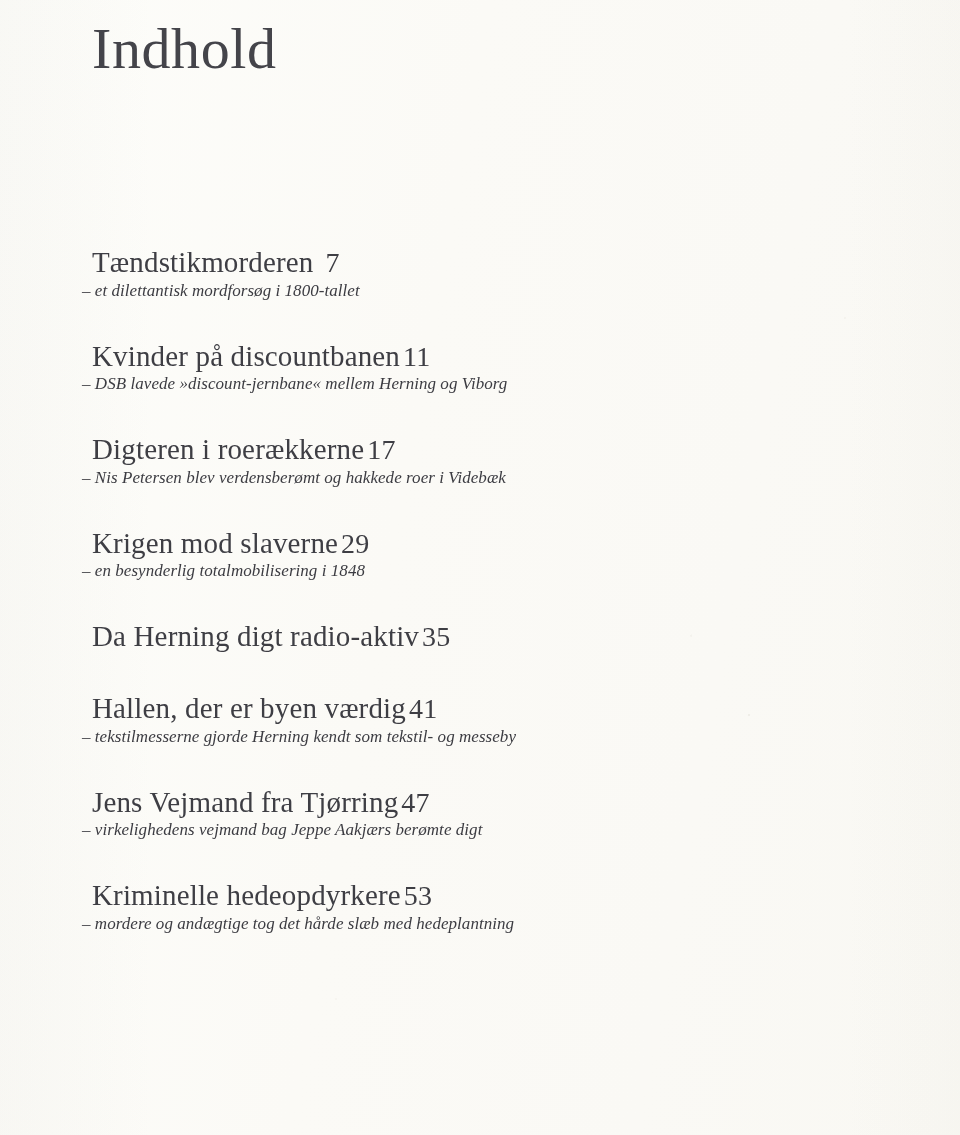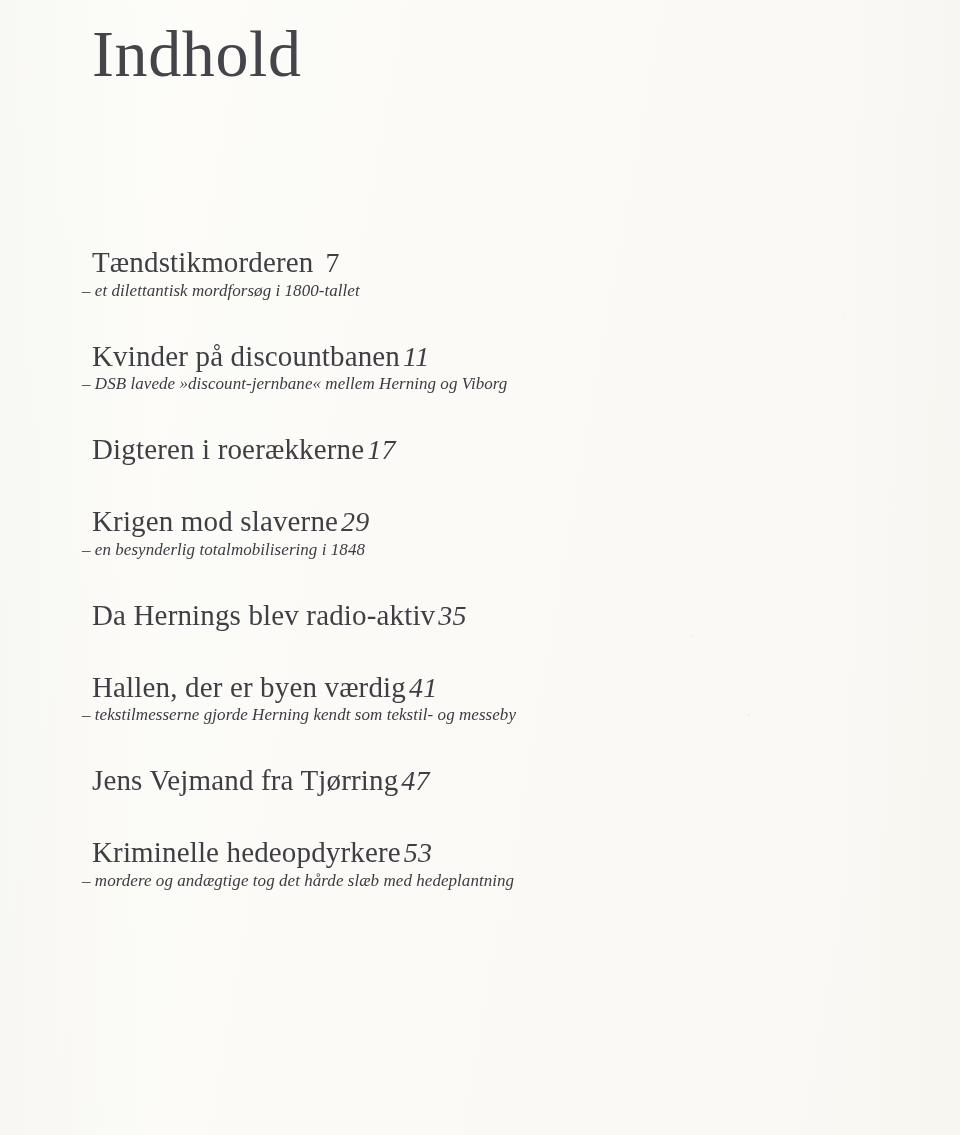--- a/index.html
+++ b/index.html
@@ -45,21 +45,21 @@
     z-index: 2;
   }
 
   
   .doc-title {
     position: absolute;
     left: 92px;
     top: 18px;
     margin: 0;
     font-weight: normal;
-    font-size: 66px;
+    font-size: 58px;
     line-height: 1.08;
     letter-spacing: 0.6px;
     color: #44444a;
   }
 
   
   .toc {
     position: absolute;
     left: 92px;
     top: 246px;
@@ -77,21 +77,20 @@
   .entry-heading {
     margin: 0;
     font-weight: normal;
     font-size: 29px;
     line-height: 1.16;
     letter-spacing: 0.15px;
     color: #3e3e44;
     white-space: nowrap;
   }
   .entry-page {
-    font-style: italic;
     font-size: 28px;
     letter-spacing: 0.2px;
     padding-left: 3px;
   }
   
   .entry-page.roman {
     font-style: normal;
     padding-left: 12px;
   }
 
@@ -125,47 +124,49 @@
     <p class="entry-heading">
       <span>Kvinder på discountbanen</span><span class="entry-page">11</span>
     </p>
     <p class="entry-sub">– DSB lavede »discount-jernbane« mellem Herning og Viborg</p>
   </li>
 
   <li class="toc-entry">
     <p class="entry-heading">
       <span>Digteren i roerækkerne</span><span class="entry-page">17</span>
     </p>
+    <p class="entry-sub">– Nis Petersen blev verdensberømt og hakkede roer i Videbæk</p>
   </li>
 
 
   <li class="toc-entry">
     <p class="entry-heading">
       <span>Krigen mod slaverne</span><span class="entry-page">29</span>
     </p>
     <p class="entry-sub">– en besynderlig totalmobilisering i 1848</p>
   </li>
 
   <li class="toc-entry">
     <p class="entry-heading">
-      <span>Da Hernings blev radio-aktiv</span><span class="entry-page">35</span>
+      <span>Da Herning digt radio-aktiv</span><span class="entry-page">35</span>
     </p>
   </li>
 
   <li class="toc-entry">
     <p class="entry-heading">
       <span>Hallen, der er byen værdig</span><span class="entry-page">41</span>
     </p>
     <p class="entry-sub">– tekstilmesserne gjorde Herning kendt som tekstil- og messeby</p>
   </li>
 
   <li class="toc-entry">
     <p class="entry-heading">
       <span>Jens Vejmand fra Tjørring</span><span class="entry-page">47</span>
     </p>
+    <p class="entry-sub">– virkelighedens vejmand bag Jeppe Aakjærs berømte digt</p>
   </li>
 
   <li class="toc-entry">
     <p class="entry-heading">
       <span>Kriminelle hedeopdyrkere</span><span class="entry-page">53</span>
     </p>
     <p class="entry-sub">– mordere og andægtige tog det hårde slæb med hedeplantning</p>
   </li>
 </ul>
 

